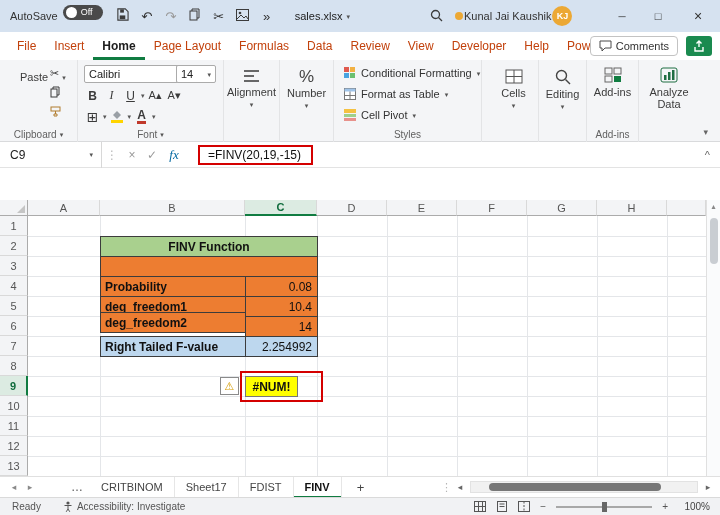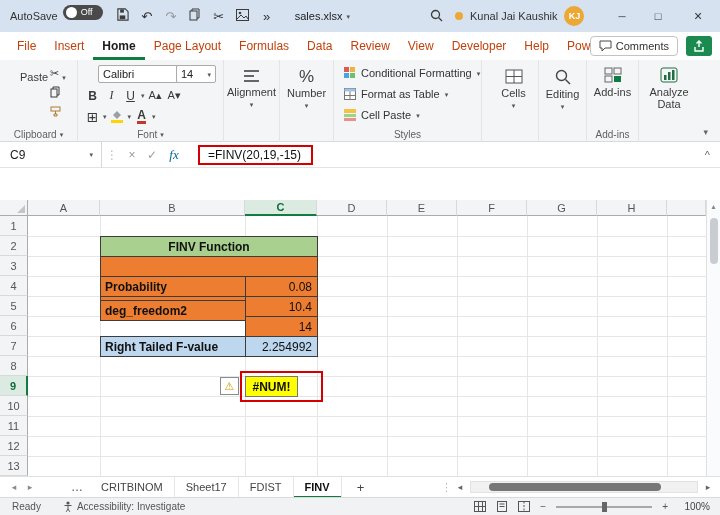--- a/index.html
+++ b/index.html
@@ -7,21 +7,21 @@
   body{font-family:"Liberation Sans","DejaVu Sans",sans-serif;font-size:12px;color:#222;background:#fff;position:relative;}
   .caret{font-size:7px;color:#555;line-height:1;}
   
   #titlebar{position:absolute;top:0;left:0;width:720px;height:32px;background:#d6e2f0;display:flex;align-items:center;font-size:11px;color:#333;}
   #titlebar .tbtn{width:24px;text-align:center;font-size:13px;color:#333;cursor:default;}
   .pill{width:40px;height:15px;border-radius:8px;background:#4a4a4a;display:flex;align-items:center;padding:2px 3px;margin:0 8px 8px 5px;}
   .knob{width:11px;height:11px;border-radius:50%;background:#fff;}
   .pill span{color:#fff;font-size:9px;margin-left:4px;}
   #file-label{margin-left:16px;display:flex;align-items:center;gap:4px;font-size:11px;color:#222;}
   #search-btn{position:absolute;left:430px;top:9px;}
-  #user-cluster{position:absolute;left:455px;top:0;height:32px;display:flex;align-items:center;gap:7px;}
+  #user-cluster{position:absolute;left:455px;top:0;height:32px;display:flex;align-items:center;gap:1px;}
   .presence-dot{width:8px;height:8px;border-radius:50%;background:#ECA834;}
   .avatar{width:20px;height:20px;border-radius:50%;background:#ECA834;color:#fff;font-size:9px;font-weight:bold;display:flex;align-items:center;justify-content:center;}
   .winbtn{position:absolute;top:0;height:32px;display:flex;align-items:center;justify-content:center;color:#333;}
   
   #menubar{position:absolute;top:32px;left:0;width:720px;height:28px;background:#fff;display:flex;align-items:center;padding-left:8px;}
   .mtab{padding:0 9px;height:28px;line-height:28px;font-size:12px;color:#c2410c;white-space:nowrap;}
   .mtab.active{font-weight:bold;color:#1d1d1d;box-shadow:inset 0 -3px 0 #107C41;}
   #comments-pill{position:absolute;right:42px;top:4px;height:20px;border:1px solid #c3c3c3;border-radius:4px;background:#fff;display:flex;align-items:center;gap:4px;padding:0 8px;font-size:11px;color:#333;}
   #share-btn{position:absolute;right:8px;top:4px;width:26px;height:20px;background:#1a8a4f;border-radius:3px;display:flex;align-items:center;justify-content:center;}
   
@@ -178,21 +178,21 @@
             <path d="M5.5 5v3M4 8h3v2H4z" stroke="#b07c2f" fill="none"></path>
           </svg></span>
     </div>
     <div class="glabel">
       <span>Clipboard</span>
       <span class="caret">▾</span>
     </div>
   </div>
 
   <div class="rgroup" style="width:146px">
-    <div class="combo" style="left:20px;top:5px;width:112px">
+    <div class="combo" style="left:6px;top:5px;width:112px">
       <span>Calibri</span>
       <span class="caret">▾</span>
     </div>
     <div class="combo" style="left:98px;top:5px;width:40px">
       <span>14</span>
       <span class="caret">▾</span>
     </div>
     <div class="frow" style="top:27px">
       <span class="fbtn b">B</span>
       <span class="fbtn i">I</span>
@@ -262,21 +262,21 @@
         </svg>
       <span>Format as Table</span>
       <span class="caret">▾</span>
     </div>
     <div class="stylerow" style="top:49px">
       <svg width="12" height="12">
           <rect width="12" height="4" fill="#f5c242"></rect>
           <rect y="5" width="12" height="3" fill="#9fd18b"></rect>
           <rect y="9" width="12" height="3" fill="#e8928c"></rect>
         </svg>
-      <span>Cell Paste</span>
+      <span>Cell Pivot</span>
       <span class="caret">▾</span>
     </div>
     <div class="glabel">
       <span>Styles</span>
     </div>
   </div>
 
   <div class="rgroup" style="width:50px;margin-left:7px">
     <div class="bigbtn">
       <svg width="18" height="15">
@@ -397,21 +397,21 @@
       <div class="hline" style="top: 236px;"></div>
       <div class="hline" style="top: 256px;"></div>
     </div>
 
   <div class="tcell" style="left:100px;top:36px;width:218px;height:21px;background:#A9D08E;font-weight:bold;justify-content:center">FINV Function</div>
   <div class="tcell" style="left:100px;top:56px;width:218px;height:21px;background:#ED7D31"></div>
   <div class="tcell c-label" style="left:100px;top:76px;width:146px;height:21px;background:#ED7D31">Probability</div>
   <div class="tcell c-value" style="left:245px;top:76px;width:73px;height:21px;background:#ED7D31">0.08</div>
   <div class="tcell c-label" style="left:100px;top:96px;width:146px;height:21px;background:#ED7D31">deg_freedom1</div>
   <div class="tcell c-value" style="left:245px;top:96px;width:73px;height:21px;background:#ED7D31">10.4</div>
-  <div class="tcell c-label" style="left:100px;top:100px;width:146px;height:21px;background:#ED7D31">deg_freedom2</div>
+  <div class="tcell c-label" style="left:100px;top:112px;width:146px;height:21px;background:#ED7D31">deg_freedom2</div>
   <div class="tcell c-value" style="left:245px;top:116px;width:73px;height:21px;background:#ED7D31">14</div>
   <div class="tcell c-label" style="left:100px;top:136px;width:146px;height:21px;background:#BDD7EE">Right Tailed F-value</div>
   <div class="tcell c-value" style="left:245px;top:136px;width:73px;height:21px;background:#BDD7EE">2.254992</div>
 
   <div style="position:absolute;left:220px;top:177px;width:19px;height:18px;background:#fff;border:1px solid #8a8a8a;z-index:4;display:flex;align-items:center;justify-content:center;font-size:11px;color:#d59b00">
     <span>⚠</span>
   </div>
   <div class="tcell" style="left:245px;top:176px;width:53px;height:21px;background:#FFFF00;font-weight:bold;justify-content:center;border-color:#777">#NUM!</div>
   <div style="position:absolute;left:240px;top:171px;width:83px;height:31px;border:2px solid #D40000;z-index:4;pointer-events:none"></div>
 

